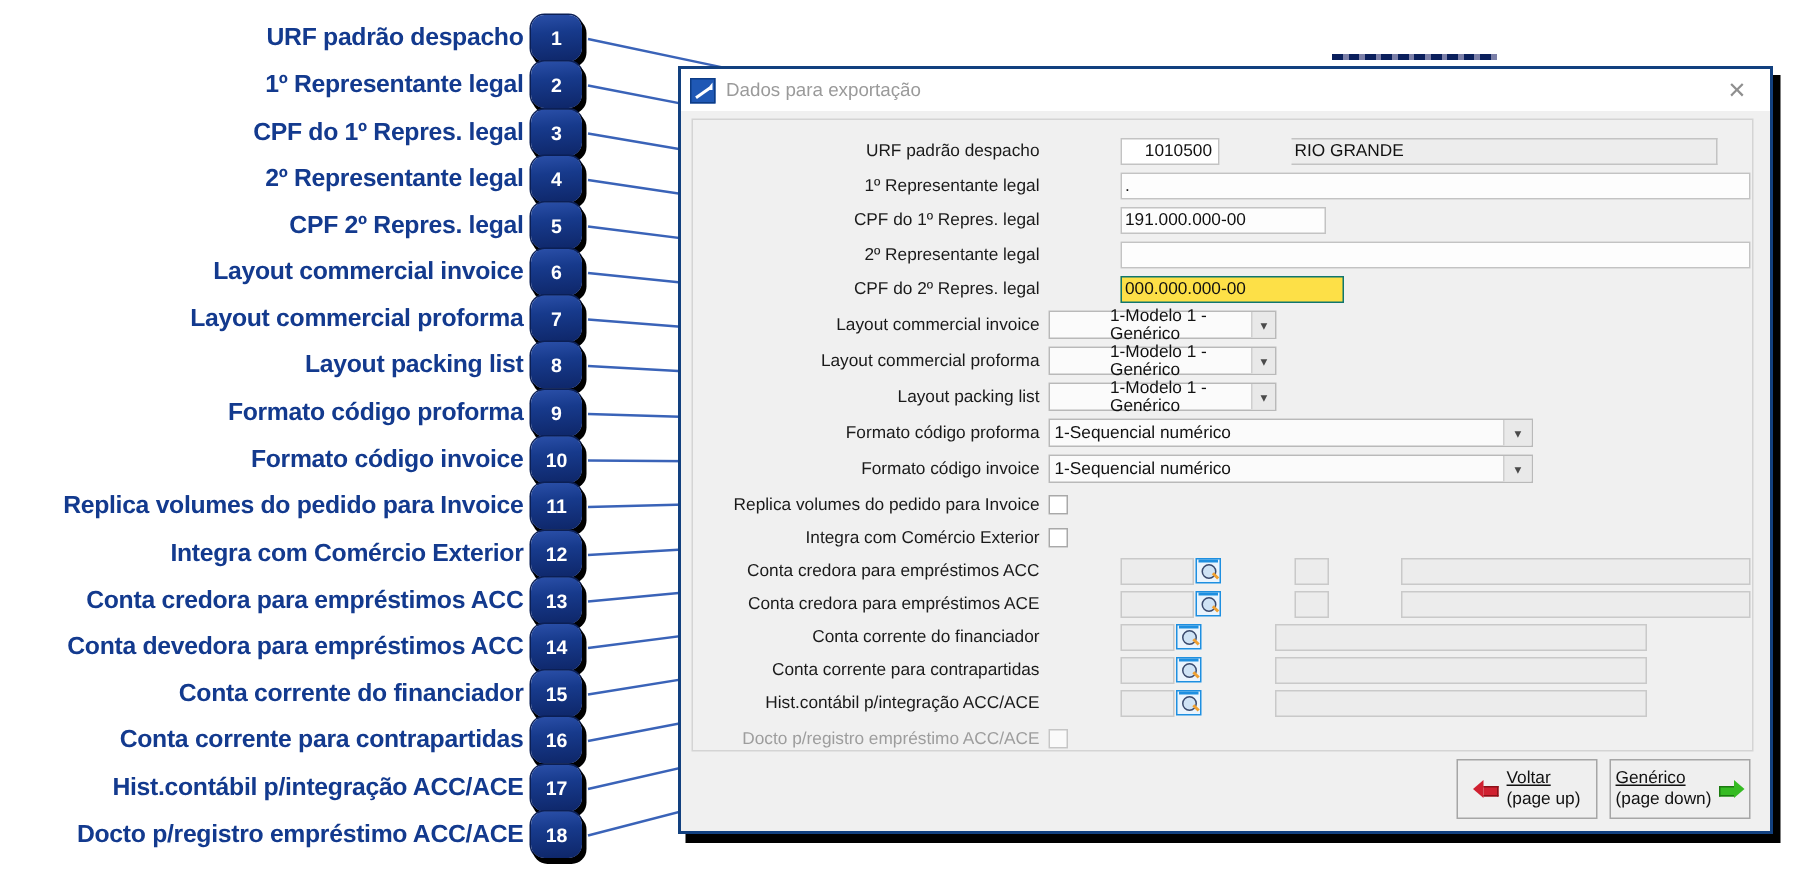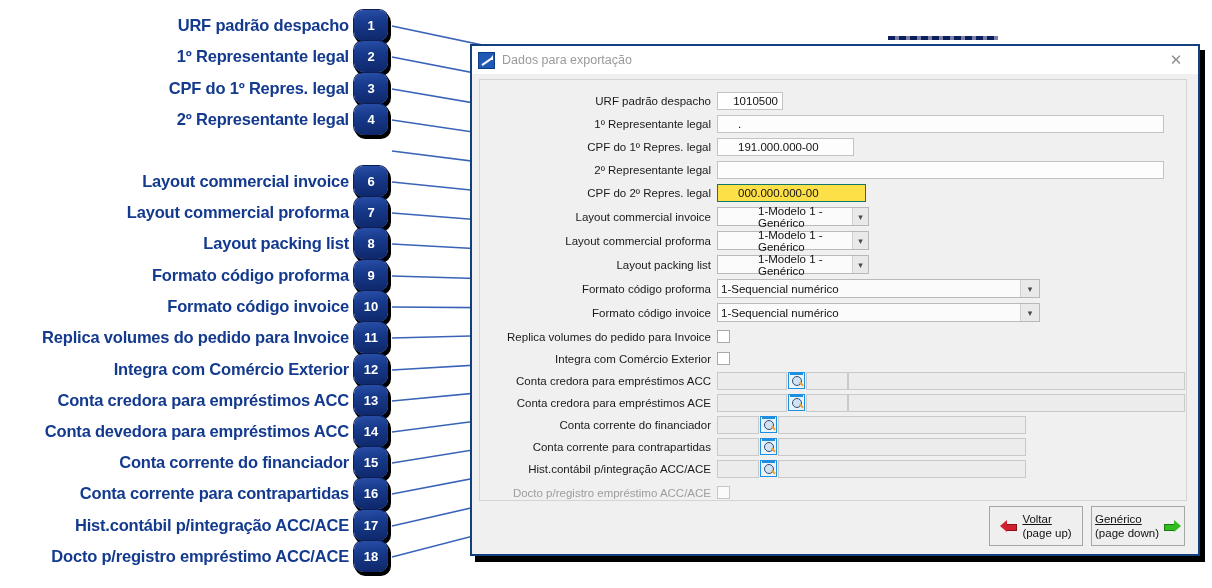--- a/index.html
+++ b/index.html
@@ -29,21 +29,21 @@
 
   
   .bg-strip{
     position:absolute;left:888px;top:36px;width:110px;height:4px;
     background:repeating-linear-gradient(90deg,#0a1f5c 0px,#0a1f5c 7px,#7b7fa8 7px,#7b7fa8 11px);
     z-index:1;
   }
 
   
   #dialog{
-    position:absolute;left:470px;top:44px;width:726px;height:508px;
+    position:absolute;left:452px;top:44px;width:726px;height:508px;
     background:#f0f0f0;border:2px solid #12407f;
     box-shadow:5px 6px 0 0 #000;
     z-index:3;display:flex;flex-direction:column;
   }
   .titlebar{
     height:28px;background:#ffffff;display:flex;align-items:center;
     padding:0 2px 0 6px;flex:0 0 auto;
   }
   .title-icon{
     width:15px;height:15px;background:#1f58b5;border:1px solid #0d3c86;
@@ -73,21 +73,21 @@
   .form{position:absolute;left:0;top:0;width:706px;}
   .row{display:flex;align-items:center;height:22px;margin-bottom:1px;position:relative;}
   .row .lbl{
     width:232px;text-align:right;padding-right:6px;font-size:11.5px;color:#1a1a1a;
     white-space:nowrap;flex:0 0 auto;
   }
   .row .lbl.disabled{color:#9d9d9d;}
 
   .fld{
     height:18px;border:1px solid #c3c3c3;background:#fdfdfd;box-sizing:border-box;
-    font-size:11.5px;color:#111;display:flex;align-items:center;padding:0 20px;
+    font-size:11.5px;color:#111;display:flex;align-items:center;padding:0 2px;margin-left:48px;
   }
   .fld.gray{background:#ececec;border-color:#c9c9c9;}
   .fld.ro{background:#fde047;border:1px solid #0f766e;}
   .fld-code{width:66px;justify-content:flex-end;padding-right:4px;background:#fff;border:1px solid #c3c3c3;}
   .fld-name{flex:0 0 auto;width:284px;background:#ededed;border:1px solid #c3c3c3;border-left:none;}
 
   .sel{
     height:19px;border:1px solid #b9b9b9;background:#fbfbfb;box-sizing:border-box;
     display:flex;align-items:center;font-size:11.5px;color:#111;padding-left:3px;
   }
@@ -178,20 +178,24 @@
       <div class="callout-badge">2</div>
     </div>
     <div class="callout" style="top: 74px;">
       <div class="callout-label">CPF do 1º Repres. legal</div>
       <div class="callout-badge">3</div>
     </div>
     <div class="callout" style="top: 105px;">
       <div class="callout-label">2º Representante legal</div>
       <div class="callout-badge">4</div>
     </div>
+    <div class="callout" style="top: 136px;">
+      <div class="callout-label">CPF 2º Repres. legal</div>
+      <div class="callout-badge">5</div>
+    </div>
     <div class="callout" style="top: 167px;">
       <div class="callout-label">Layout commercial invoice</div>
       <div class="callout-badge">6</div>
     </div>
     <div class="callout" style="top: 198px;">
       <div class="callout-label">Layout commercial proforma</div>
       <div class="callout-badge">7</div>
     </div>
     <div class="callout" style="top: 229px;">
       <div class="callout-label">Layout packing list</div>
@@ -248,20 +252,21 @@
   </div>
 
   <div class="dialog-body">
     <div class="group-panel"></div>
 
     <div class="form" style="position:absolute;left:7px;top:16px;">
 
       <div class="row">
         <div class="lbl">URF padrão despacho</div>
         <div class="fld fld-code">1010500</div>
+        <div class="fld fld-name">RIO GRANDE</div>
       </div>
 
       <div class="row">
         <div class="lbl">1º Representante legal</div>
         <div class="fld" style="width:447px;">.</div>
       </div>
 
       <div class="row">
         <div class="lbl">CPF do 1º Repres. legal</div>
         <div class="fld" style="width:137px;">191.000.000-00</div>

